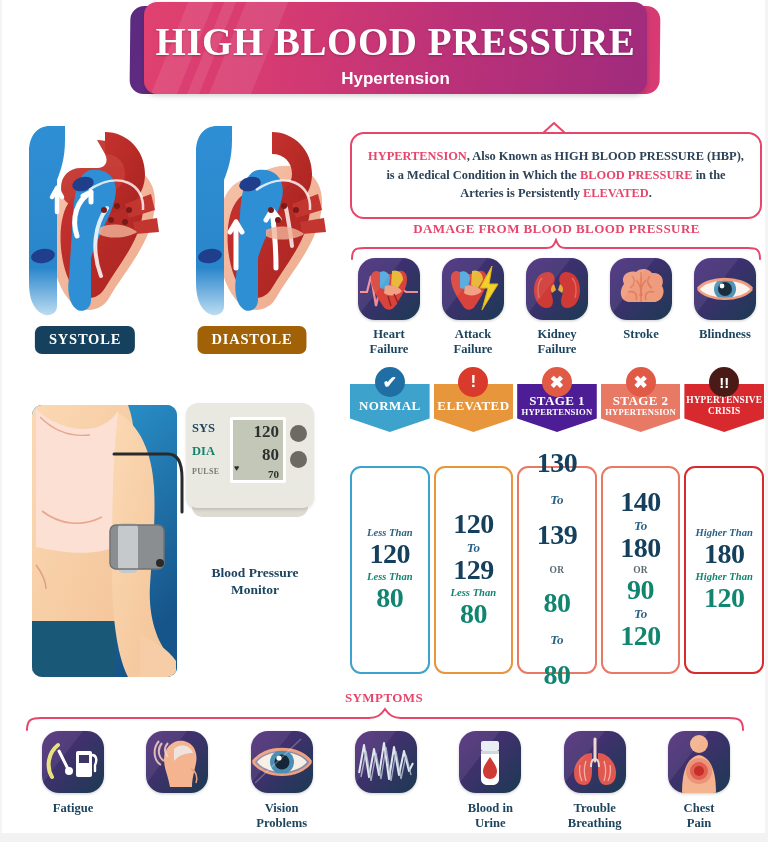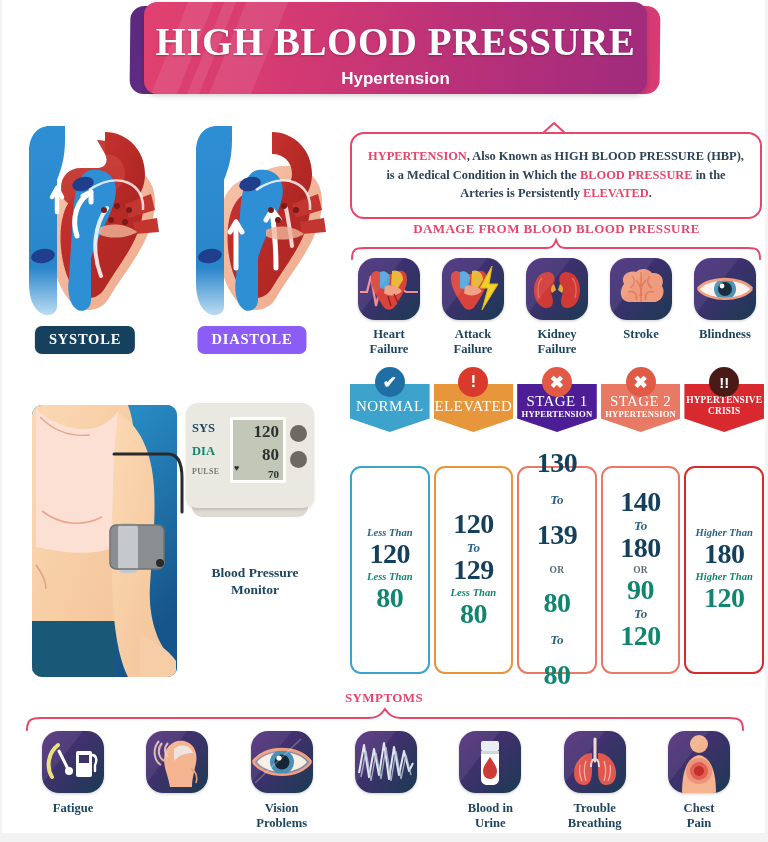--- a/index.html
+++ b/index.html
@@ -47,21 +47,21 @@
   .hearts { position: absolute; left: 0px; top: 118px; width: 330px; height: 250px; }
   .heart-box { position: absolute; top: 0; width: 160px; height: 205px; }
   .heart-sys { left: 5px; text-align: center; }
   .heart-dia { left: 172px; }
   .heart-label {
     position: absolute; top: 208px; left: 50%; transform: translateX(-50%);
     padding: 5px 14px 6px; border-radius: 7px; color: #fff;
     font-size: 14.5px; font-weight: bold; letter-spacing: .8px; white-space: nowrap;
   }
   .lab-sys { background: #15405e; }
-  .lab-dia { background: #8b5cf6; }
+  .lab-dia { background: #a16207; }
 
   
   .arm-panel {
     position: absolute; left: 32px; top: 405px; width: 145px; height: 272px;
     border-radius: 10px; overflow: hidden;
     background: linear-gradient(160deg, #2b9ad4 0%, #2f93c9 40%, #1d6fa3 100%);
   }
   .monitor { position: absolute; left: 186px; top: 403px; width: 128px; height: 115px; }
   .monitor-body {
     position: absolute; left: 0; top: 0; width: 128px; height: 105px;
@@ -138,21 +138,21 @@
     display: flex; align-items: center; justify-content: center;
     color: #fff; font-size: 17px; font-weight: bold; z-index: 3;
     font-family: "Liberation Sans", sans-serif;
   }
   .cat-flag {
     position: absolute; left: 0; top: 2px; width: 100%; height: 48px;
     display: flex; align-items: center; justify-content: center;
     clip-path: polygon(0 0, 100% 0, 100% 72%, 50% 100%, 0 72%);
     color: #fff; text-align: center; padding: 0 2px;
   }
-  .cat-flag .t1 { font-size: 15px; font-weight: normal; letter-spacing: .4px; line-height: 1.12; }
+  .cat-flag .t1 { font-size: 13px; font-weight: bold; letter-spacing: .4px; line-height: 1.12; }
   .cat-flag .t2 { font-size: 8.6px; font-weight: bold; letter-spacing: .2px; line-height: 1.12; }
   .cat-flag .stack { margin-top: -4px; }
 
   
   .card-row { position: absolute; left: 5px; top: 466px; width: 414px; display: flex; gap: 4px; }
   .card {
     flex: 1; height: 208px; border-radius: 11px; background: #fff;
     border: 2.5px solid #ccc; display: flex; flex-direction: column;
     align-items: center; justify-content: center; padding: 6px 2px;
   }

